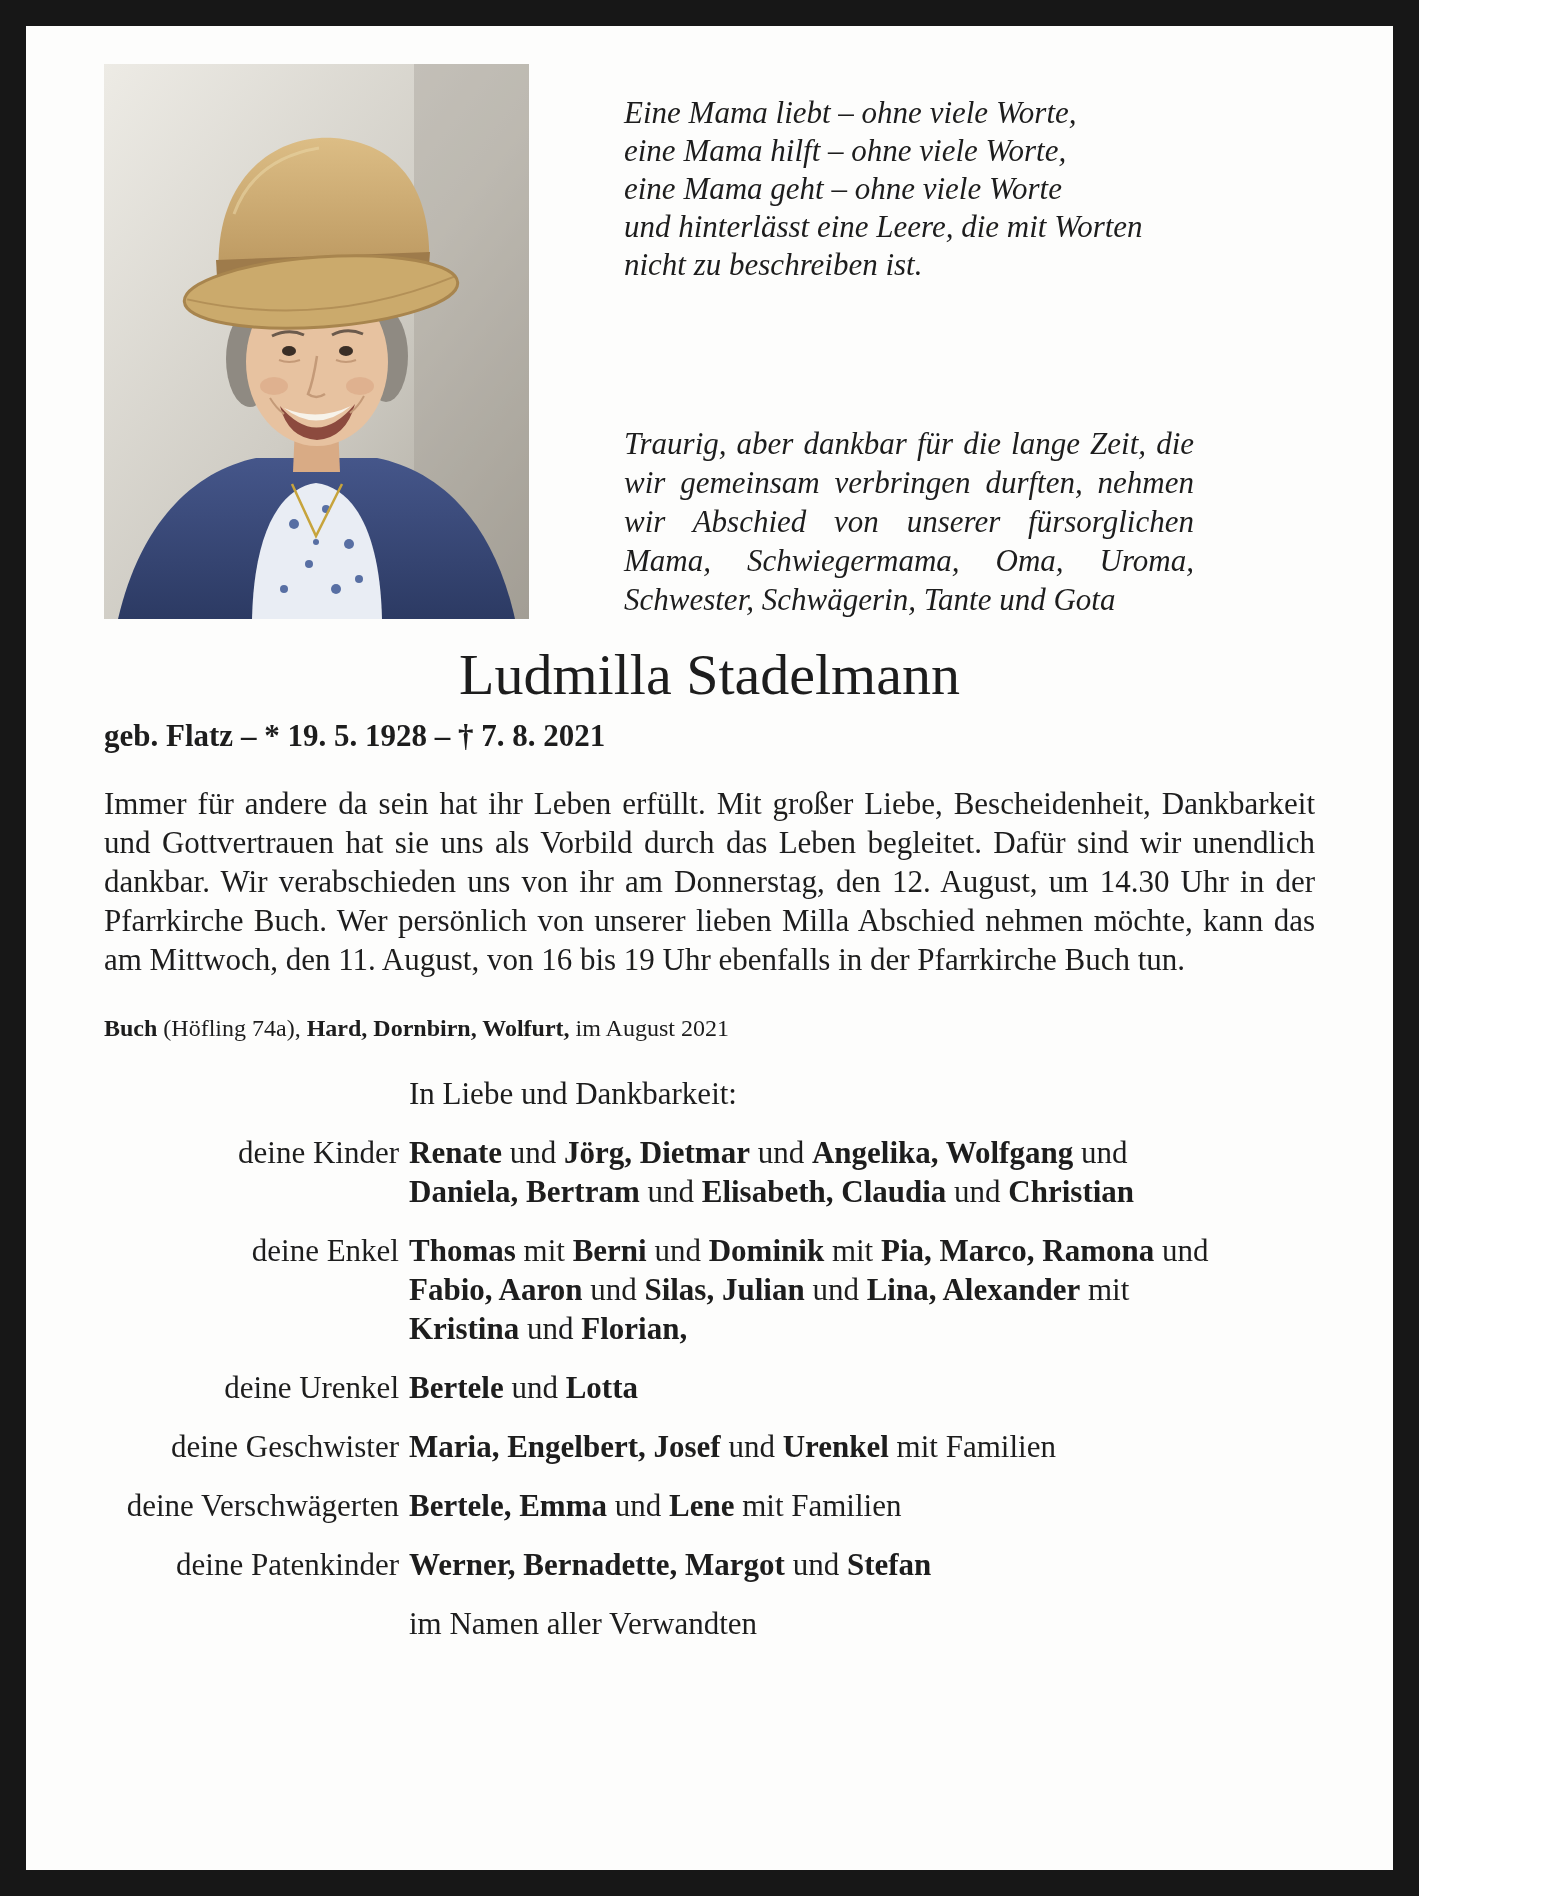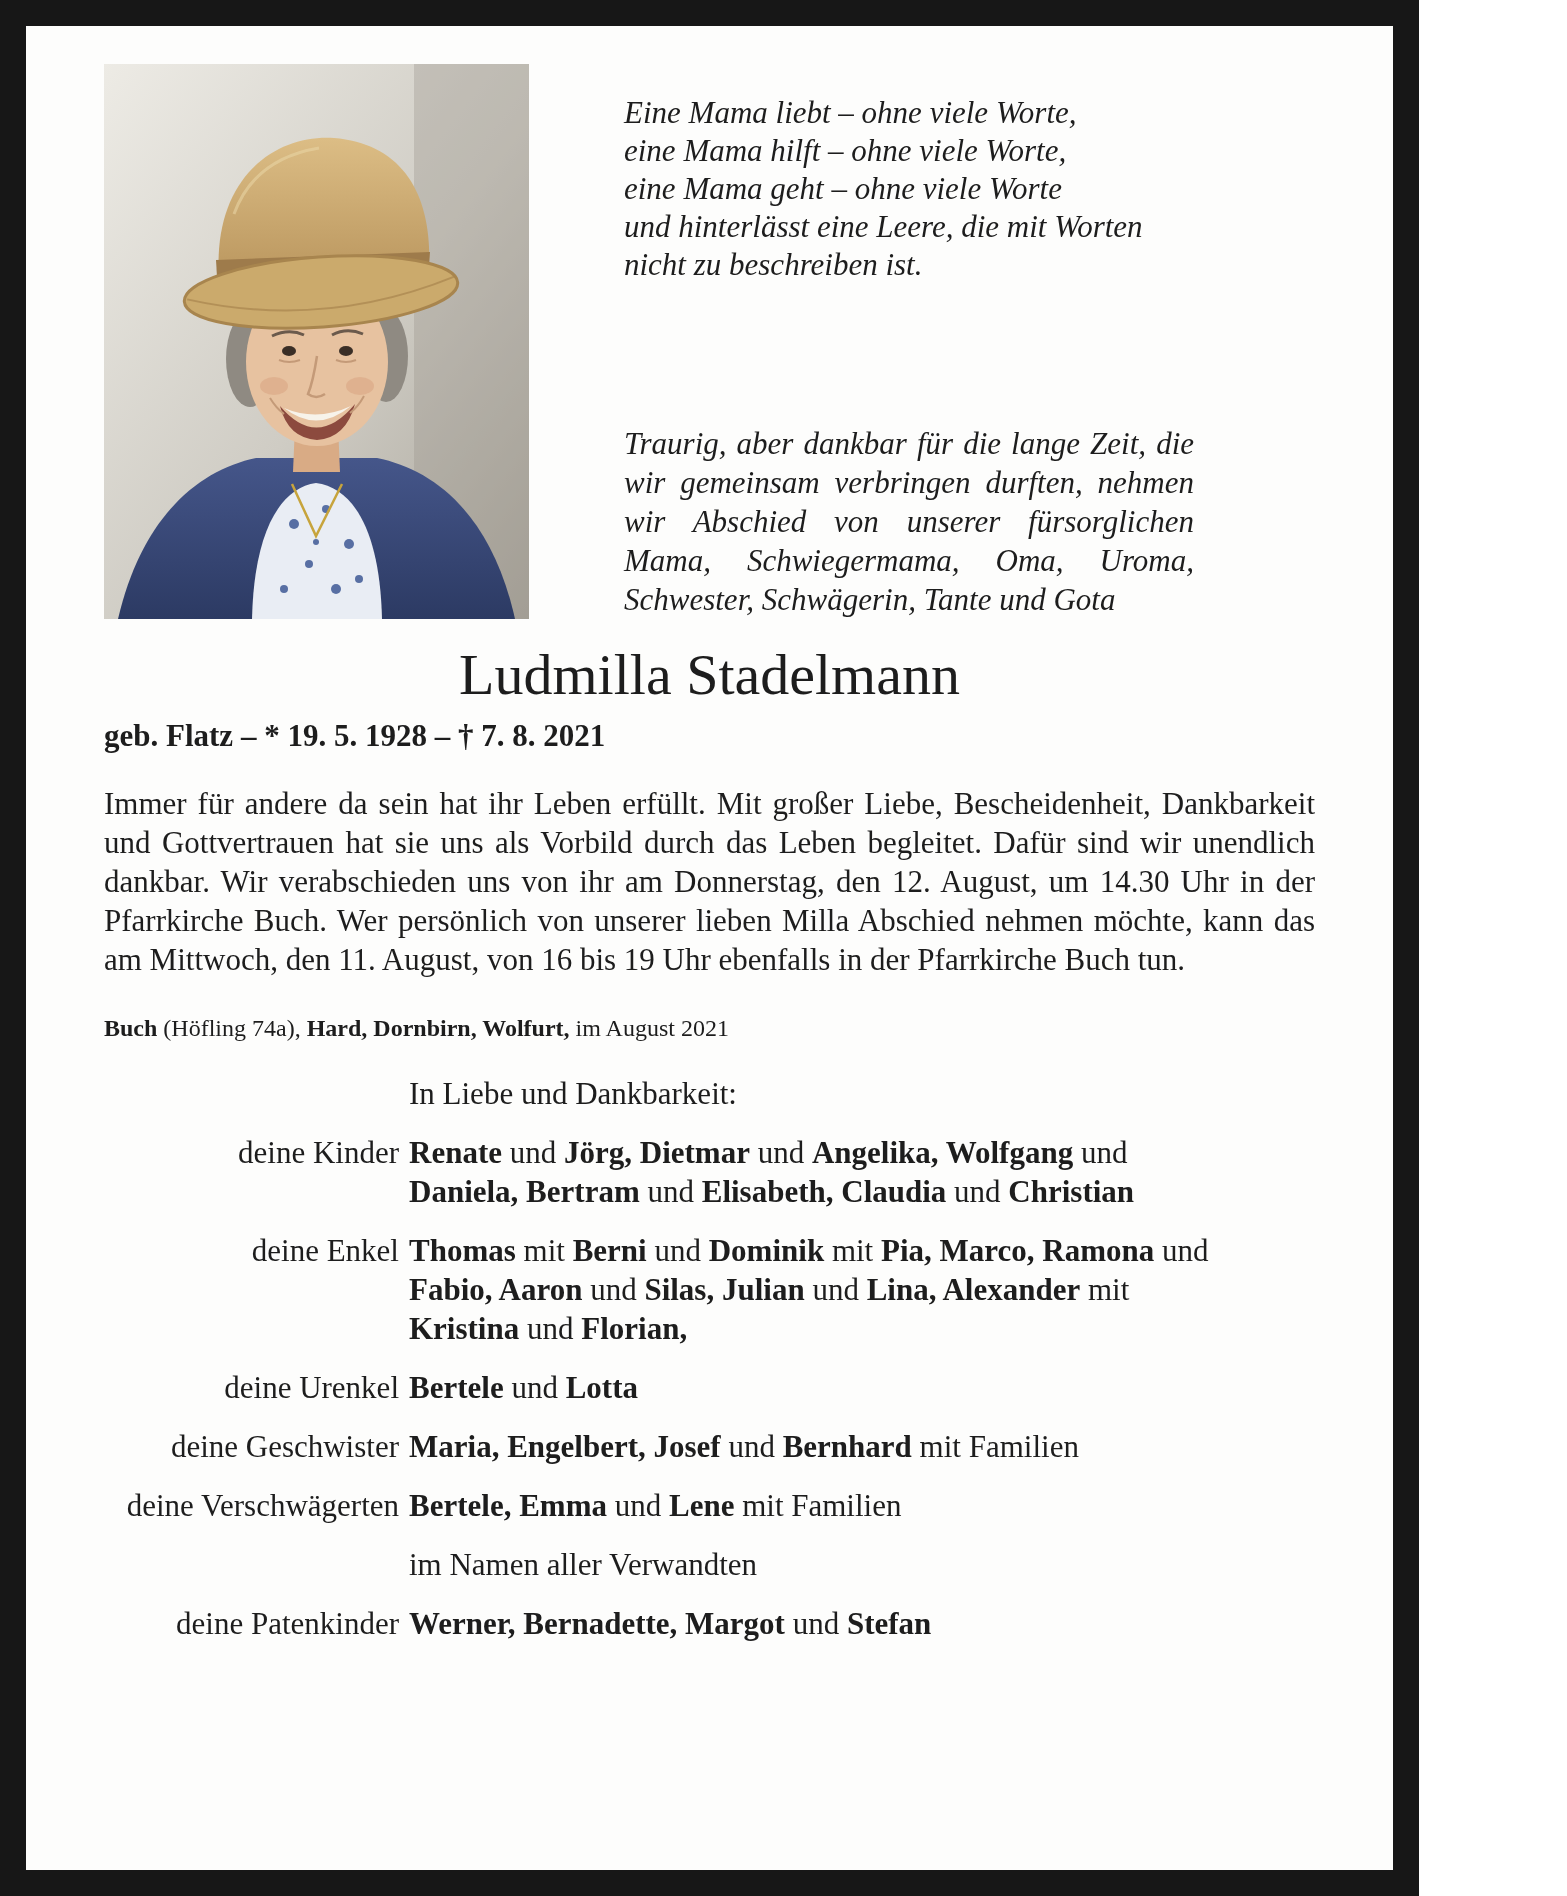--- a/index.html
+++ b/index.html
@@ -205,33 +205,33 @@
         <div class="fnames"><span class="b">Thomas</span><span> mit </span><span class="b">Berni</span><span> und </span><span class="b">Dominik</span><span> mit </span><span class="b">Pia, Marco, Ramona</span><span> und </span><span class="b">Fabio, Aaron</span><span> und </span><span class="b">Silas, Julian</span><span> und </span><span class="b">Lina, Alexander</span><span> mit </span><span class="b">Kristina</span><span> und </span><span class="b">Florian,</span></div>
       </div>
 
       <div class="frow">
         <div class="flabel">deine Urenkel</div>
         <div class="fnames"><span class="b">Bertele</span><span> und </span><span class="b">Lotta</span></div>
       </div>
 
       <div class="frow">
         <div class="flabel">deine Geschwister</div>
-        <div class="fnames"><span class="b">Maria, Engelbert, Josef</span><span> und </span><span class="b">Bernhard</span><span> mit Familien</span></div>
+        <div class="fnames"><span class="b">Maria, Engelbert, Josef</span><span> und </span><span class="b">Urenkel</span><span> mit Familien</span></div>
       </div>
 
       <div class="frow">
         <div class="flabel">deine Verschwägerten</div>
         <div class="fnames"><span class="b">Bertele, Emma</span><span> und </span><span class="b">Lene</span><span> mit Familien</span></div>
+      </div>
+
+      <div class="frow">
+        <div class="flabel">deine Patenkinder</div>
+        <div class="fnames"><span class="b">Werner, Bernadette, Margot</span><span> und </span><span class="b">Stefan</span></div>
       </div>
 
       <div class="frow closing">
         <div class="flabel"></div>
         <div class="fnames">im Namen aller Verwandten</div>
       </div>
-
-      <div class="frow">
-        <div class="flabel">deine Patenkinder</div>
-        <div class="fnames"><span class="b">Werner, Bernadette, Margot</span><span> und </span><span class="b">Stefan</span></div>
-      </div>
     </div>
 
   </div>
 </div>
 
 </body></html>

